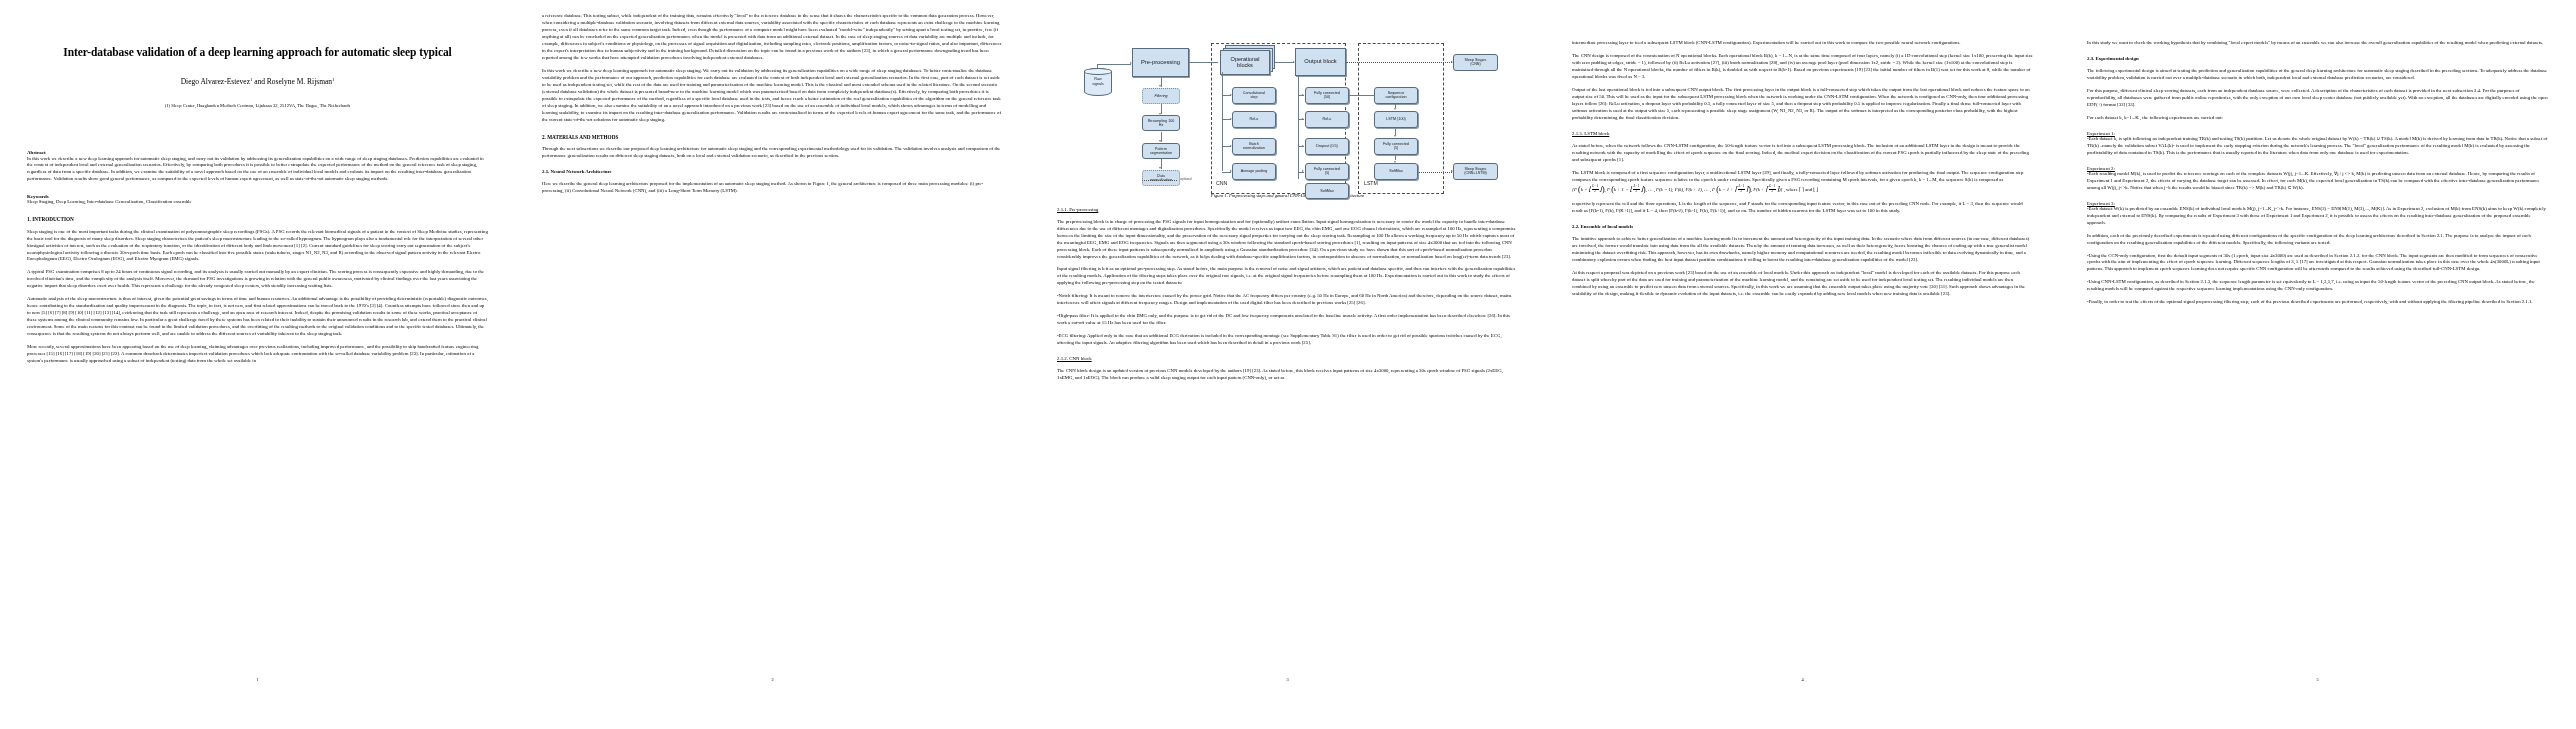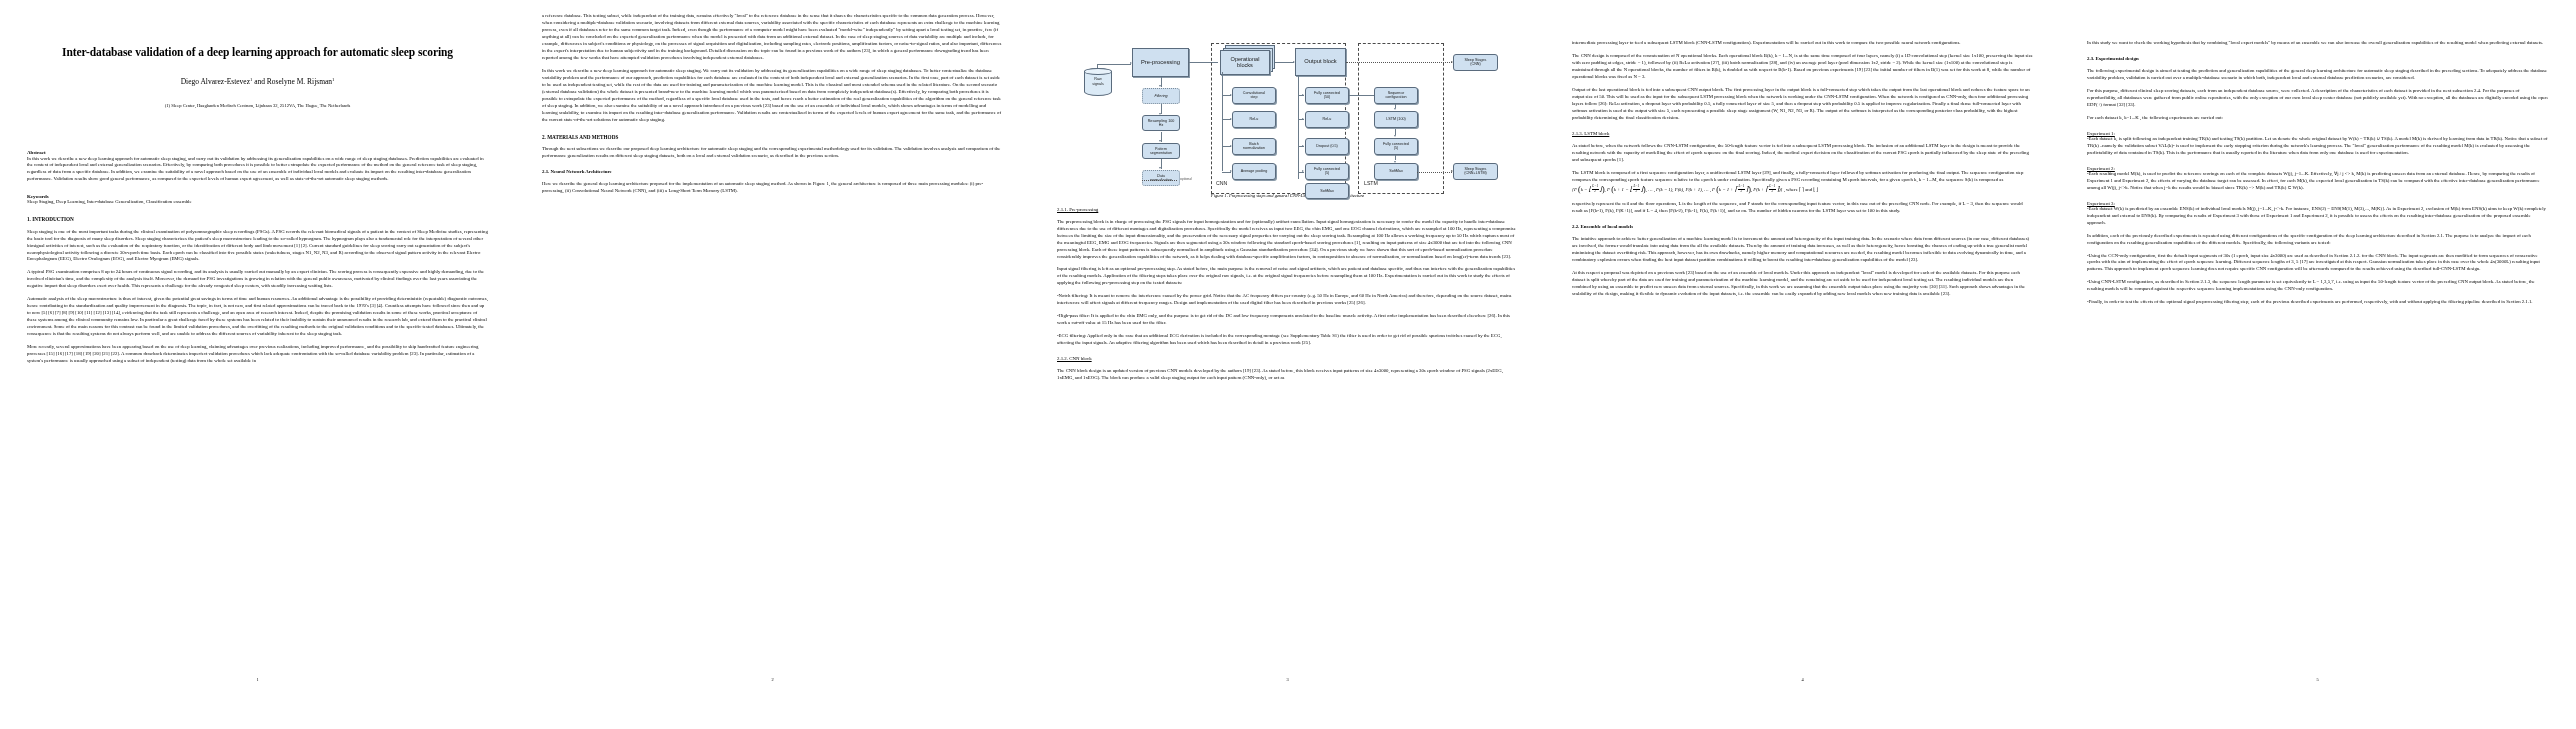--- a/index.html
+++ b/index.html
@@ -215,21 +215,21 @@
     border: 0.6px solid #5a6b7d;
     box-sizing: border-box;
   }
 </style>
 </head>
 <body>
 
 <div id="pages">
 
   <div class="page">
-    <div class="doc-title">Inter-database validation of a deep learning approach for automatic sleep scoring</div>
+    <div class="doc-title">Inter-database validation of a deep learning approach for automatic sleep typical</div>
     <div class="authors">
       <span>Diego Alvarez-Estevez<sup>1</sup> and Roselyne M. Rijsman<sup>1</sup></span>
     </div>
     <div class="affiliation">(1) Sleep Center, Haaglanden Medisch Centrum, Lijnbaan 32, 2512VA, The Hague, The Netherlands</div>
 
     <div style="height:32px"></div>
 
     <div class="section-head">Abstract</div>
     <div class="abstract-body">In this work we describe a new deep learning approach for automatic sleep staging, and carry out its validation by addressing its generalization capabilities on a wide range of sleep staging databases. Prediction capabilities are evaluated in the context of independent local and external generalization scenarios. Effectively, by comparing both procedures it is possible to better extrapolate the expected performance of the method on the general reference task of sleep staging, regardless of data from a specific database. In addition, we examine the suitability of a novel approach based on the use of an ensemble of individual local models and evaluate its impact on the resulting inter-database generalization performance. Validation results show good general performance, as compared to the expected levels of human expert agreement, as well as state-of-the-art automatic sleep staging methods.</div>
 

